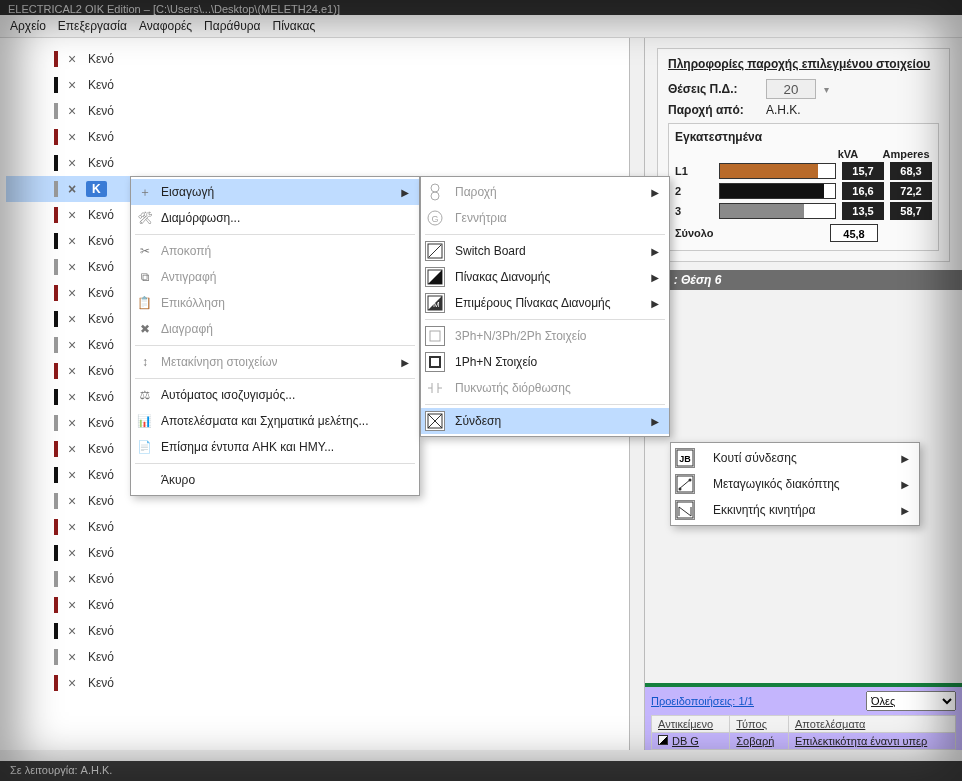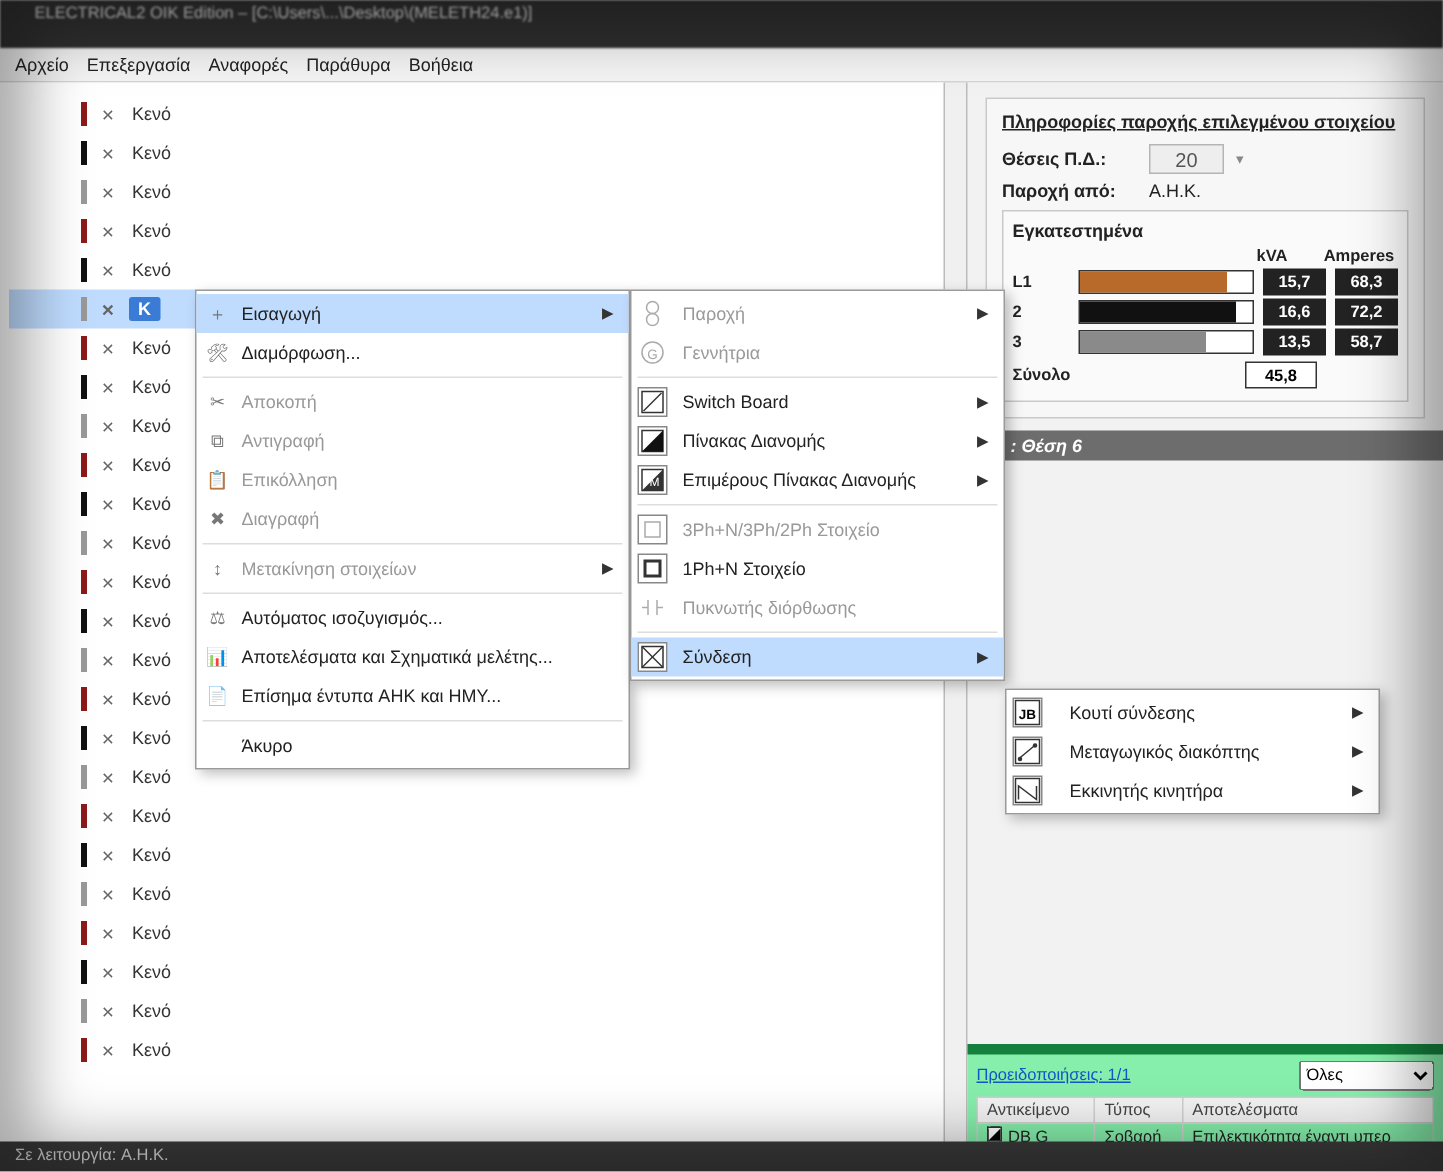--- a/index.html
+++ b/index.html
@@ -4,22 +4,22 @@
 <style>
 * { box-sizing: border-box; margin: 0; padding: 0; }
 body {
   font-family: "Segoe UI", Tahoma, Arial, sans-serif;
   font-size: 12px;
   background: #f0f0f0;
   width: 962px; height: 781px;
   overflow: hidden; position: relative;
   color: #222;
 }
-.titlebar { height: 32px; background: #2f2f2f; color: #ccc; font-size: 11px;
-  padding: 3px 23px; filter: blur(0.6px); }
+.titlebar { height: 15px; background: #2f2f2f; color: #ccc; font-size: 11px;
+  padding: 3px 8px; filter: blur(0.6px); }
 .menubar { background: #f4f4f4; border-bottom: 1px solid #d5d5d5;
   padding: 4px 10px; display: flex; gap: 12px; }
 .menubar span { cursor: default; }
 .workspace { position: relative; height: calc(100% - 22px - 27px - 20px); }
 .left-panel { position: absolute; left: 0; top: 0; width: 630px; height: 100%;
   background: #fff; border-right: 1px solid #bbb; overflow: hidden;
   padding: 8px 0 0 6px; }
 .row { display: flex; align-items: center; height: 26px; gap: 6px; color: #333; }
 .row .bars { width: 22px; display: flex; gap: 2px; justify-content: flex-end; margin-left: 30px;}
 .bar { width: 4px; height: 16px; background: #8c1a1a; }
@@ -45,22 +45,22 @@
 .load-bar { flex:1; height:16px; border:1px solid #333; background:#fff; position:relative;}
 .load-bar .fill { position:absolute; left:0; top:0; bottom:0; }
 .cell { width:42px; height:18px; background:#222; color:#fff; text-align:center;
   font-weight:bold; font-size:11px; line-height:18px;}
 .hdr { display:flex; gap:6px; justify-content:flex-end; font-weight:bold; font-size:11px; }
 .hdr span { width:52px; text-align:center; }
 
 .panel-subheader { background:#6d6d6d; color:#fff; font-style:italic; font-weight:bold;
   padding:3px 8px; margin:8px -12px; }
 
-.warn-area { position:absolute; bottom:0; left:0; right:0; border-top:7px solid #15803d;
-  background:#86efac; padding:4px 6px 0; }
+.warn-area { position:absolute; bottom:0; left:0; right:0; border-top:4px solid #15803d;
+  background:#c4b5fd; padding:4px 6px 0;text-decoration:underline; }
 .warn-hdr {display:flex; align-items:center; gap:8px; margin-bottom:4px;}
 .warn-hdr a { color:#1156c9; text-decoration:underline; font-size:11px;}
 .warn-hdr select { font-size:11px; height:20px; margin-left:auto; width:90px;}
 .warn-table { width:100%; border-collapse:collapse; font-size:11px;}
 .warn-table th, .warn-table td { border:1px solid #d0d0d0; padding:2px 6px; text-align:left;}
 .warn-table th { background:#f3f3f3; font-weight:normal; color:#444;}
 
 .statusbar { position:absolute; bottom:0; left:0; right:0; height:20px;
   background:#3b3b3b; color:#ddd; font-size:11px; padding:3px 10px;}
 
@@ -87,21 +87,21 @@
 </head>
 <body>
 
 <div class="titlebar">ELECTRICAL2 OIK Edition – [C:\Users\...\Desktop\(MELETH24.e1)]</div>
 
 <div class="menubar">
   <span>Αρχείο</span>
   <span>Επεξεργασία</span>
   <span>Αναφορές</span>
   <span>Παράθυρα</span>
-  <span>Βοήθεια</span>
+  <span>Πίνακας</span>
 </div>
 
 <div class="workspace">
 
   <div class="left-panel" id="tree">
       <div class="row">
     <div class="bars">
       <div class="bar "></div>
     </div>
     <div class="x">×</div>

